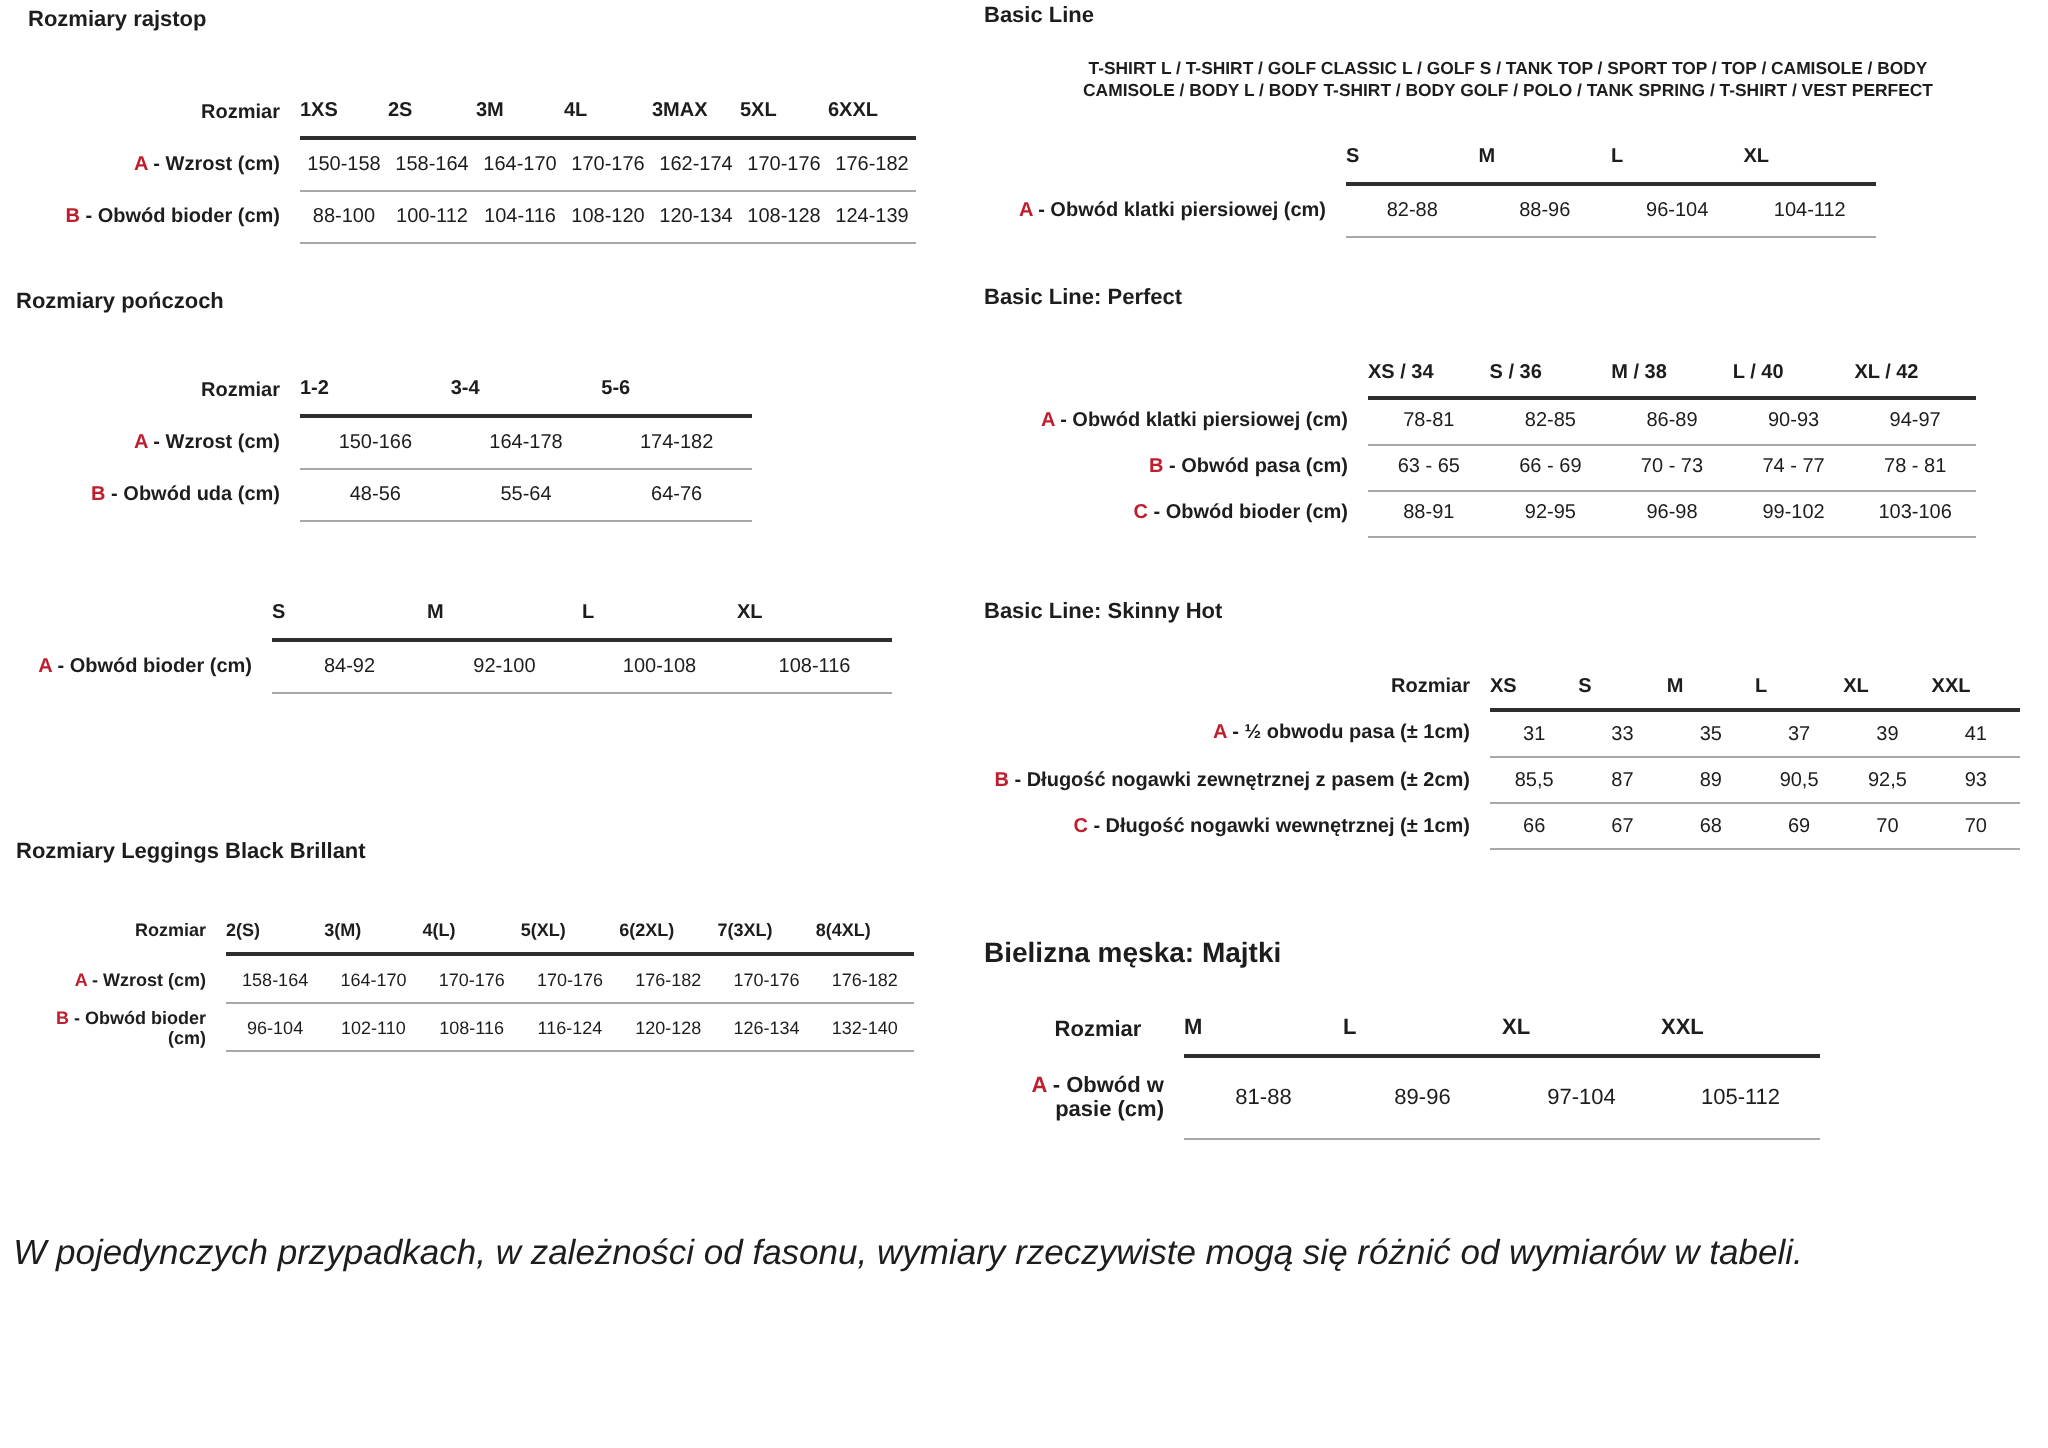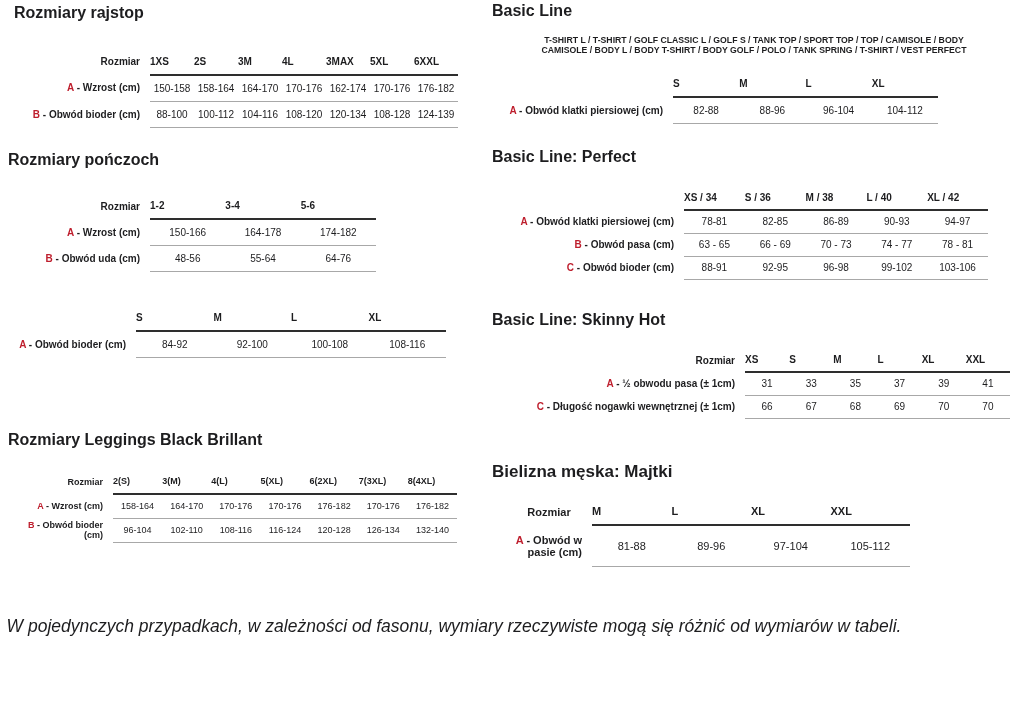--- a/index.html
+++ b/index.html
@@ -4,22 +4,22 @@
 <style>
   :root{ --red:#be1e2d; --ink:#1d1d1f; --rule-dark:#2e2e2e; --rule-light:#a8a8a8; }
   html,body{margin:0;padding:0;}
   body{
     width:1024px;height:724px;background:#ffffff;position:relative;
     font-family:"Liberation Sans",sans-serif;color:var(--ink);
     -webkit-font-smoothing:antialiased;overflow:hidden;
   }
   .colL{position:absolute;left:8px;top:4px;width:452px;}
   .colR{position:absolute;left:492px;top:2px;width:524px;}
-  .title{font-weight:bold;font-size:16px;line-height:1.1;}
-  .title.big{font-size:17px;margin-top:44px;}
+  .title{font-weight:bold;font-size:11px;line-height:1.1;}
+  .title.big{font-size:14px;margin-top:44px;}
   .subtitle{
     font-weight:bold;font-size:8.7px;line-height:1.25;text-align:center;
     white-space:pre-line;margin-top:15px;
   }
   table.szt{border-collapse:collapse;table-layout:fixed;}
   .szt th,.szt td{padding:0;height:25px;vertical-align:middle;font-size:10px;}
   .szt th.colh{font-weight:bold;text-align:left;border-bottom:2px solid var(--rule-dark);}
   .szt th.corner{font-weight:bold;text-align:right;padding-right:10px;border-bottom:none;}
   .szt td.lbl{font-weight:bold;text-align:right;padding-right:10px;}
   .szt td.val{font-weight:normal;text-align:center;border-bottom:1.5px solid var(--rule-light);}
@@ -266,20 +266,29 @@
           <tr>
             <td class="lbl"><span class="red">A</span><span> - ½ obwodu pasa (± 1cm)</span></td>
             <td class="val">31</td>
             <td class="val">33</td>
             <td class="val">35</td>
             <td class="val">37</td>
             <td class="val">39</td>
             <td class="val">41</td>
           </tr>
           <tr>
+            <td class="lbl"><span class="red">B</span><span> - Długość nogawki zewnętrznej z pasem (± 2cm)</span></td>
+            <td class="val">85,5</td>
+            <td class="val">87</td>
+            <td class="val">89</td>
+            <td class="val">90,5</td>
+            <td class="val">92,5</td>
+            <td class="val">93</td>
+          </tr>
+          <tr>
             <td class="lbl"><span class="red">C</span><span> - Długość nogawki wewnętrznej (± 1cm)</span></td>
             <td class="val">66</td>
             <td class="val">67</td>
             <td class="val">68</td>
             <td class="val">69</td>
             <td class="val">70</td>
             <td class="val">70</td>
           </tr>
         </tbody>
       </table>

